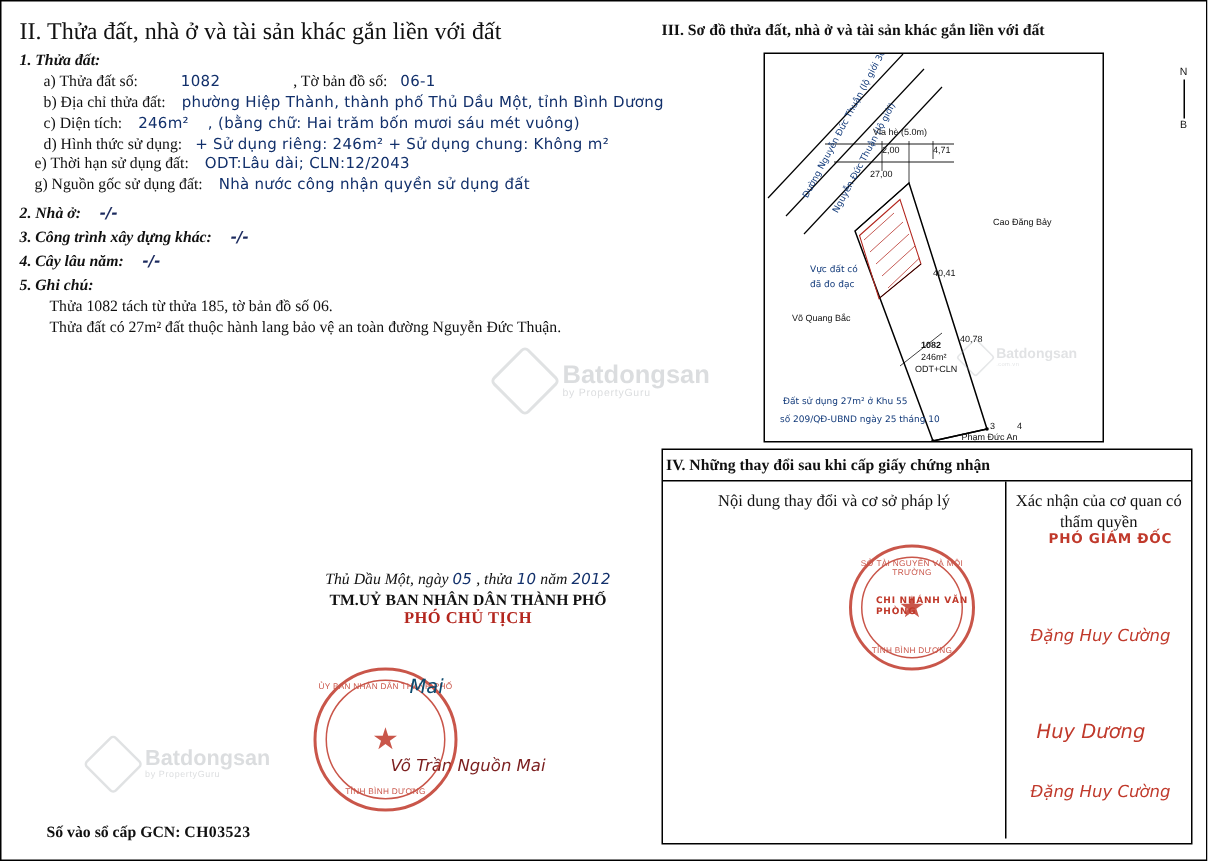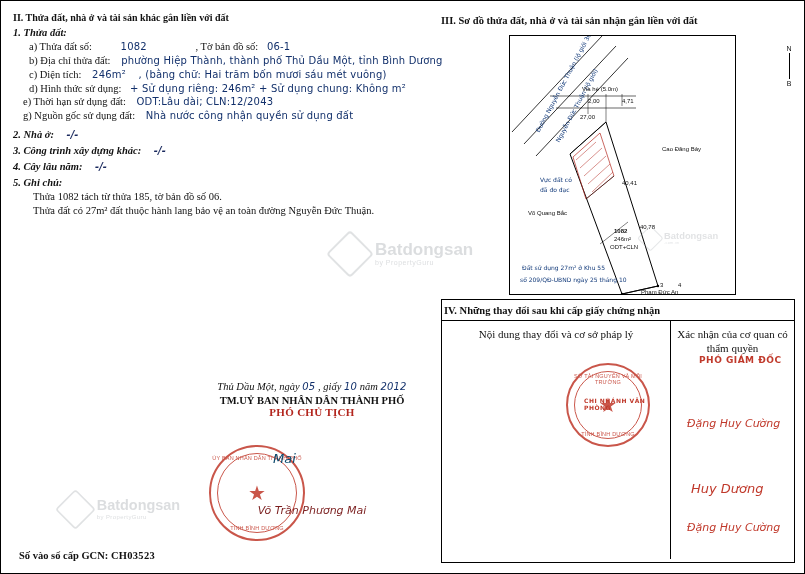--- a/index.html
+++ b/index.html
@@ -26,22 +26,22 @@
   
   .sec2 {
     position: absolute;
     left: 12px;
     top: 10px;
     width: 418px;
     font-size: 10.5px;
     line-height: 1.32;
   }
   .sec2 .head {
-    font-weight: bold;
-    font-size: 10px;
+    font-weight: normal;
+    font-size: 16px;
     margin-bottom: 0;
   }
   .sub-head {
     font-style: italic;
     font-weight: bold;
     font-size: 10.5px;
     margin-top: 2px;
   }
   .row-line {
     display: block;
@@ -181,21 +181,21 @@
   }
   .sign-name {
     color: #7b1f1f;
     font-family: "DejaVu Sans", sans-serif;
     font-size: 11px;
     font-style: italic;
     margin-top: 86px;
   }
   .gcn {
     position: absolute;
-    left: 18px;
+    left: 30px;
     bottom: 12px;
     font-size: 10.5px;
     font-weight: bold;
   }
   .gcn .num { letter-spacing: .3px; }
 
   
   .stamp {
     position: absolute;
     border: 2px solid #c0392b;
@@ -338,21 +338,21 @@
     </div>
     <div class="sub-head row-line">
       <span>4. Cây lâu năm:</span>
       <span class="hw-b" style="margin-left:10px">-/-</span>
     </div>
     <div class="sub-head">5. Ghi chú:</div>
     <div class="tiny-note">Thửa 1082 tách từ thửa 185, tờ bản đồ số 06.</div>
     <div class="tiny-note">Thửa đất có 27m² đất thuộc hành lang bảo vệ an toàn đường Nguyễn Đức Thuận.</div>
   </div>
 
-  <div class="sec3">III. Sơ đồ thửa đất, nhà ở và tài sản nhận gắn liền với đất</div>
+  <div class="sec3">III. Sơ đồ thửa đất, nhà ở và tài sản khác gắn liền với đất</div>
 
   <div class="compass">
     <div>N</div>
     <div class="bar"></div>
     <div>B</div>
   </div>
 
   <div class="map-box">
     <svg class="map-inner" viewBox="0 0 225 258" xmlns="http://www.w3.org/2000/svg">
 
@@ -434,28 +434,28 @@
         <div class="red-sig" style="left:20px; top:160px; font-size:13px;">Huy Dương</div>
         <div class="red-sig" style="left:16px; top:200px;">Đặng Huy Cường</div>
       </div>
     </div>
   </div>
 
   <div class="sign-block">
     <div class="sign-place">
       <span>Thủ Dầu Một, ngày</span>
       <span class="hw">05</span>
-      <span>, giấy</span>
+      <span>, thửa</span>
       <span class="hw">10</span>
       <span>năm</span>
       <span class="hw">2012</span>
     </div>
     <div class="sign-org">TM.UỶ BAN NHÂN DÂN THÀNH PHỐ</div>
     <div class="sign-role-red">PHÓ CHỦ TỊCH</div>
-    <div class="sign-name">Võ Trần Phương Mai</div>
+    <div class="sign-name">Võ Trần Nguồn Mai</div>
   </div>
 
   <div class="stamp inner" style="left:208px; top:444px; width:92px; height:92px;">
     <div class="stamp-text-top">ỦY BAN NHÂN DÂN THÀNH PHỐ</div>
     <div class="stamp-star">★</div>
     <div class="stamp-text-bot">TỈNH BÌNH DƯƠNG</div>
   </div>
   <div class="sig-scribble" style="left:272px; top:450px; font-size:13px;">Mai</div>
 
   <div class="gcn">

